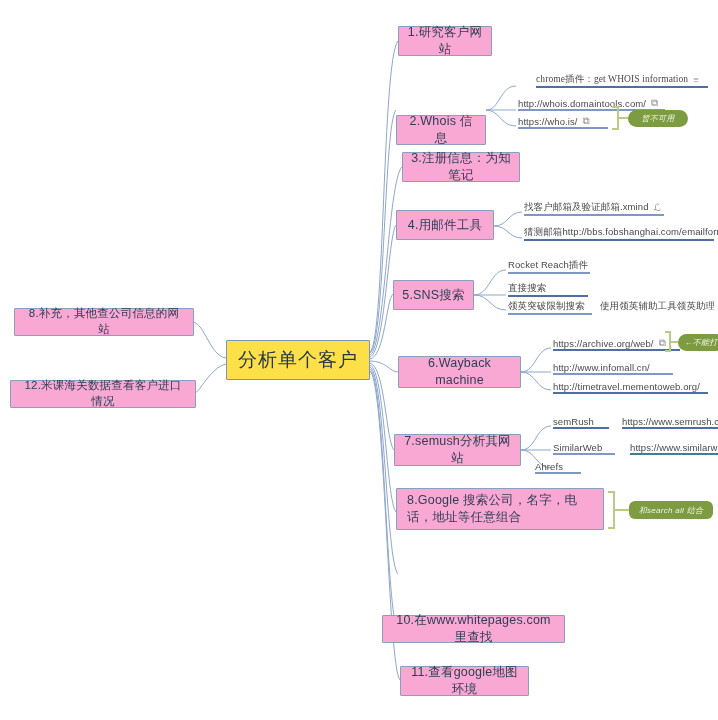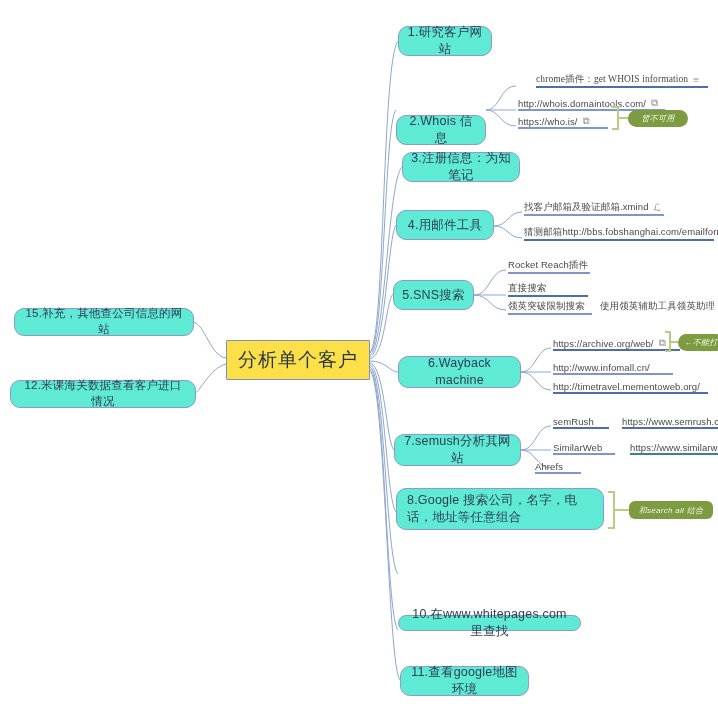--- a/index.html
+++ b/index.html
@@ -10,23 +10,23 @@
     overflow:hidden;
     position:relative;
   }
   #canvas{position:absolute;inset:0;width:718px;height:720px;}
   svg.links{position:absolute;left:0;top:0;width:718px;height:720px;pointer-events:none;}
 
   
   .node{
     position:absolute;
     box-sizing:border-box;
-    background:#5eead4;
+    background:#f9a8d4;
     border:1px solid #8b9dc0;
-    border-radius:10px;
+    border-radius:1px;
     color:#2f3e55;
     display:flex;align-items:center;justify-content:center;
     text-align:center;
     line-height:1.35;
     padding:4px 8px;
     letter-spacing:.2px;
   }
   .node.center{
     background:#fde047;
     border:1.5px solid #7e93ba;
@@ -127,41 +127,41 @@
       <path d="M521,372 C536,372 536,390 551,390"></path>
 
       <path d="M521,450 C536,450 536,426 551,426"></path>
       <path d="M521,450 L551,450"></path>
       <path d="M521,450 C536,450 536,468 551,468"></path>
     </g>
   </svg>
 
   <div class="node center" style="left:226px;top:340px;width:144px;height:40px;">分析单个客户</div>
 
-  <div class="node left" style="left:14px;top:308px;width:180px;height:28px;">15.补充，其他查公司信息的网站</div>
+  <div class="node left" style="left:14px;top:308px;width:180px;height:28px;">8.补充，其他查公司信息的网站</div>
   <div class="node left" style="left:10px;top:380px;width:186px;height:28px;">12.米课海关数据查看客户进口情况</div>
 
   <div class="node topic" style="left:398px;top:26px;width:94px;height:30px;">1.研究客户网站</div>
 
   <div class="node topic" style="left:396px;top:95px;width:90px;height:30px;margin-top:20px;">2.Whois 信息</div>
 
   <div class="node topic" style="left:402px;top:152px;width:118px;height:30px;">3.注册信息：为知笔记</div>
 
   <div class="node topic" style="left:396px;top:210px;width:98px;height:30px;">4.用邮件工具</div>
 
   <div class="node topic" style="left:393px;top:280px;width:81px;height:30px;">5.SNS搜索</div>
 
   <div class="node topic" style="left:398px;top:356px;width:123px;height:32px;">6.Wayback machine</div>
 
   <div class="node topic" style="left:394px;top:434px;width:127px;height:32px;">7.semush分析其网站</div>
 
   <div class="node topic" style="left:396px;top:488px;width:208px;height:42px;padding:4px 10px;text-align:left;justify-content:flex-start;">8.Google 搜索公司，名字，电话，地址等任意组合</div>
 
 
-  <div class="node topic" style="left:398px;top:615px;width:183px;height:16px;">10.在www.whitepages.com里查找</div>
+  <div class="node topic" style="left:382px;top:615px;width:183px;height:28px;">10.在www.whitepages.com里查找</div>
 
   <div class="node topic" style="left:400px;top:666px;width:129px;height:30px;">11.查看google地图环境</div>
 
   <div class="leaf dark" style="left:536px;top:73px;width:190px;height:15px;font-family:Liberation Serif, serif;">
     <span class="txt">chrome插件：get WHOIS information</span>
     <span class="glyph">≡</span>
     <span class="ul" style="width:172px;"></span>
   </div>
 
   <div class="leaf" style="left:518px;top:96px;width:165px;height:15px;">

